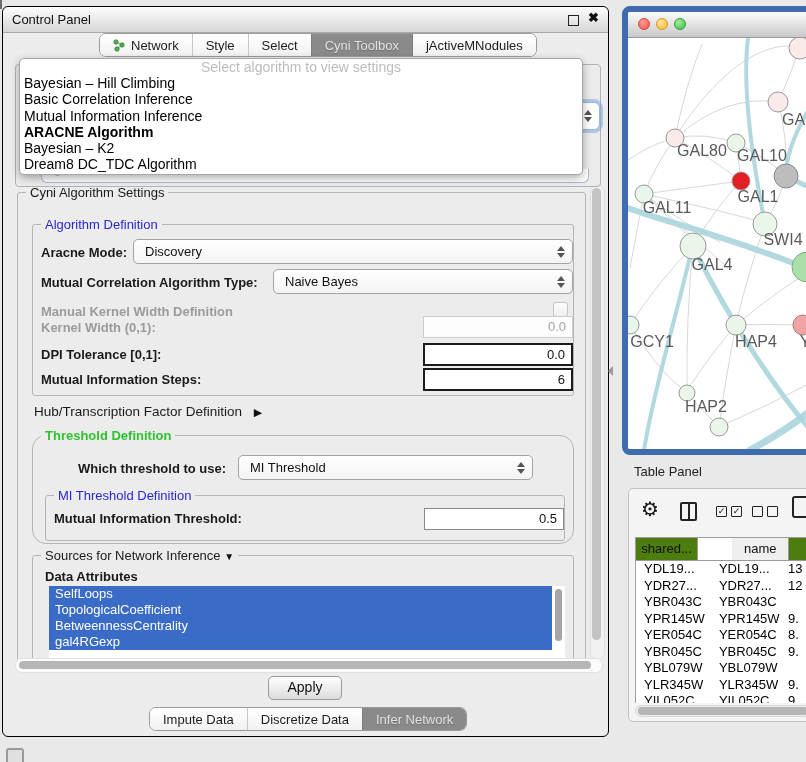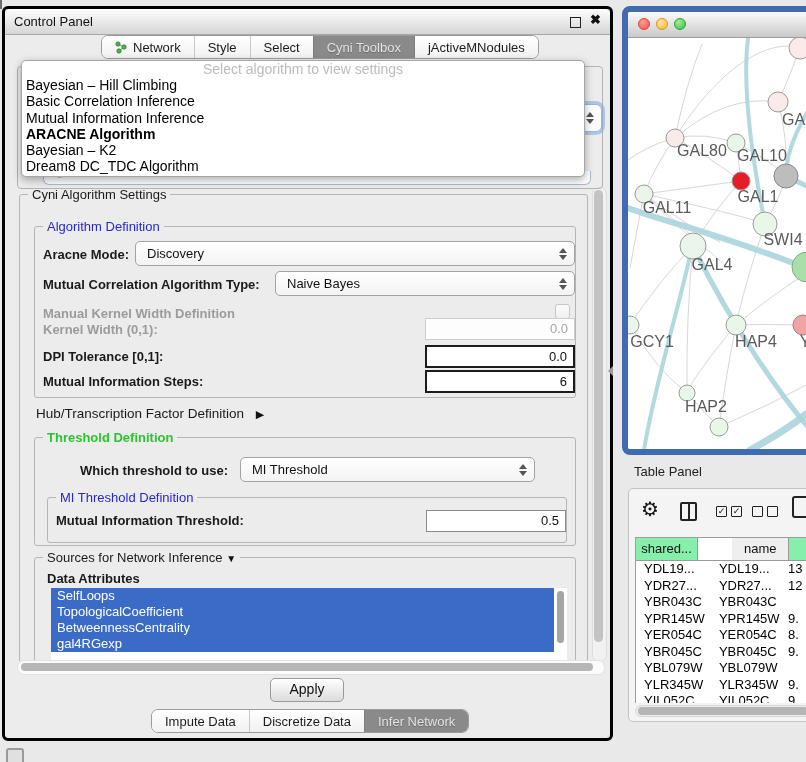--- a/index.html
+++ b/index.html
@@ -1,21 +1,21 @@
 <!DOCTYPE html>
 <html><head>
 <meta charset="utf-8">
 <style>
   html,body{margin:0;padding:0;}
   body{width:806px;height:762px;position:relative;overflow:hidden;background:#e9e9e9;
        font-family:"Liberation Sans",sans-serif;-webkit-font-smoothing:antialiased;}
   .abs{position:absolute;}
   
   #control-panel{left:2px;top:6px;width:605px;height:729px;background:#ececec;
-    border:3px solid #000000;border-radius:6px;}
+    border:1px solid #000000;border-radius:6px;}
   #cp-titlebar{left:0;top:0;right:0;height:25px;border-radius:6px 6px 0 0;
     background:linear-gradient(#fdfdfd,#d6d6d6);border-bottom:1px solid #a8a8a8;}
   #cp-title{left:9px;top:5px;font-size:13px;color:#111;}
   #cp-float{right:29px;top:8px;width:9px;height:9px;border:1.5px solid #222;background:transparent;}
   #cp-close{right:9px;top:3px;font-size:13px;font-weight:bold;color:#111;}
   
   .tabgroup{display:flex;height:22px;border:1px solid #9b9b9b;border-radius:7px;overflow:hidden;
     background:#fff;font-size:13px;align-items:stretch;}
   .tabgroup .tab{display:flex;align-items:center;padding:0 13px;color:#1c1c1c;background:linear-gradient(#ffffff,#f1f1f1);}
   .tabgroup .tab + .tab{border-left:1px solid #c8c8c8;}
@@ -94,21 +94,21 @@
   #split-icon{left:51px;top:13px;width:17px;height:19px;border:2px solid #222;border-radius:2px;}
   #split-icon:before{content:"";position:absolute;left:5.5px;top:0;width:2px;height:15px;background:#222;}
   .cb-pair{display:flex;gap:4px;}
   #checked-pair{left:87px;top:17px;}
   #unchecked-pair{left:123px;top:17px;}
   .mini-cb{width:9px;height:9px;border:1.5px solid #222;border-radius:1px;font-size:9px;line-height:9px;color:#111;text-align:center;}
   #partial-icon{left:163px;top:7px;width:32px;height:22px;border:2px solid #222;border-radius:3px;}
   #yeast-table{position:absolute;left:6px;top:48px;width:200px;height:166px;overflow:hidden;background:#fff;border:1px solid #9d9d9d;border-bottom:none;box-sizing:border-box;}
   .thead{display:flex;height:22px;border-bottom:1px solid #9a9a9a;font-size:13px;color:#111;}
   .th{box-sizing:border-box;border-right:1px solid #9a9a9a;text-align:center;line-height:22px;background:#efefef;white-space:nowrap;overflow:hidden;}
-  .th.hl{background:#86efac;}
+  .th.hl{background:#4d7c0f;}
   .trow{display:flex;height:16.5px;font-size:13px;color:#000;background:#fff;}
   .td{box-sizing:border-box;padding-left:8px;line-height:16.5px;white-space:nowrap;overflow:hidden;}
   #table-hsb{position:absolute;left:6px;top:216px;width:194px;height:12px;background:#ececec;border:1px solid #d8d8d8;border-radius:6px;box-sizing:border-box;}
   #table-hsb .thumb{position:absolute;left:2px;top:1px;width:170px;height:8px;background:#b5b5b5;border-radius:4px;}
 </style>
 </head>
 <body>
 
 <div class="abs" id="corner-sliver"></div>
 <div class="abs" id="bottomleft-icon"></div>
@@ -189,21 +189,21 @@
         <div class="tf strong" style="left:390px;top:118px;width:150px;height:23px;line-height:19px;">0.0</div>
         <span class="lbl b" style="left:8px;top:147px;">Mutual Information Steps:</span>
         <div class="tf strong" style="left:390px;top:143px;width:150px;height:23px;line-height:19px;">6</div>
       </div>
 
       <span class="lbl" style="left:16px;top:211px;font-size:13.5px;">
         <span>Hub/Transcription Factor Definition</span>
         <span class="tri" style="margin-left:8px;">▶</span>
       </span>
 
-      <div class="groupbox" style="left:14px;top:242px;width:540px;height:107px;">
+      <div class="groupbox" style="left:14px;top:242px;width:540px;height:107px;border-radius:14px;">
         <span class="legend green">Threshold Definition</span>
         <span class="lbl b" style="left:45px;top:25px;">Which threshold to use:</span>
         <div class="combo" style="left:205px;top:19px;width:295px;height:25px;">
           <span>MI Threshold</span>
           <span class="stepper"></span>
         </div>
         <div class="groupbox" style="left:12px;top:59px;width:518px;height:44px;">
           <span class="legend blue">MI Threshold Definition</span>
           <span class="lbl b" style="left:8px;top:15px;">Mutual Information Threshold:</span>
           <div class="tf" style="left:378px;top:12px;width:140px;height:22px;line-height:20px;">0.5</div>

